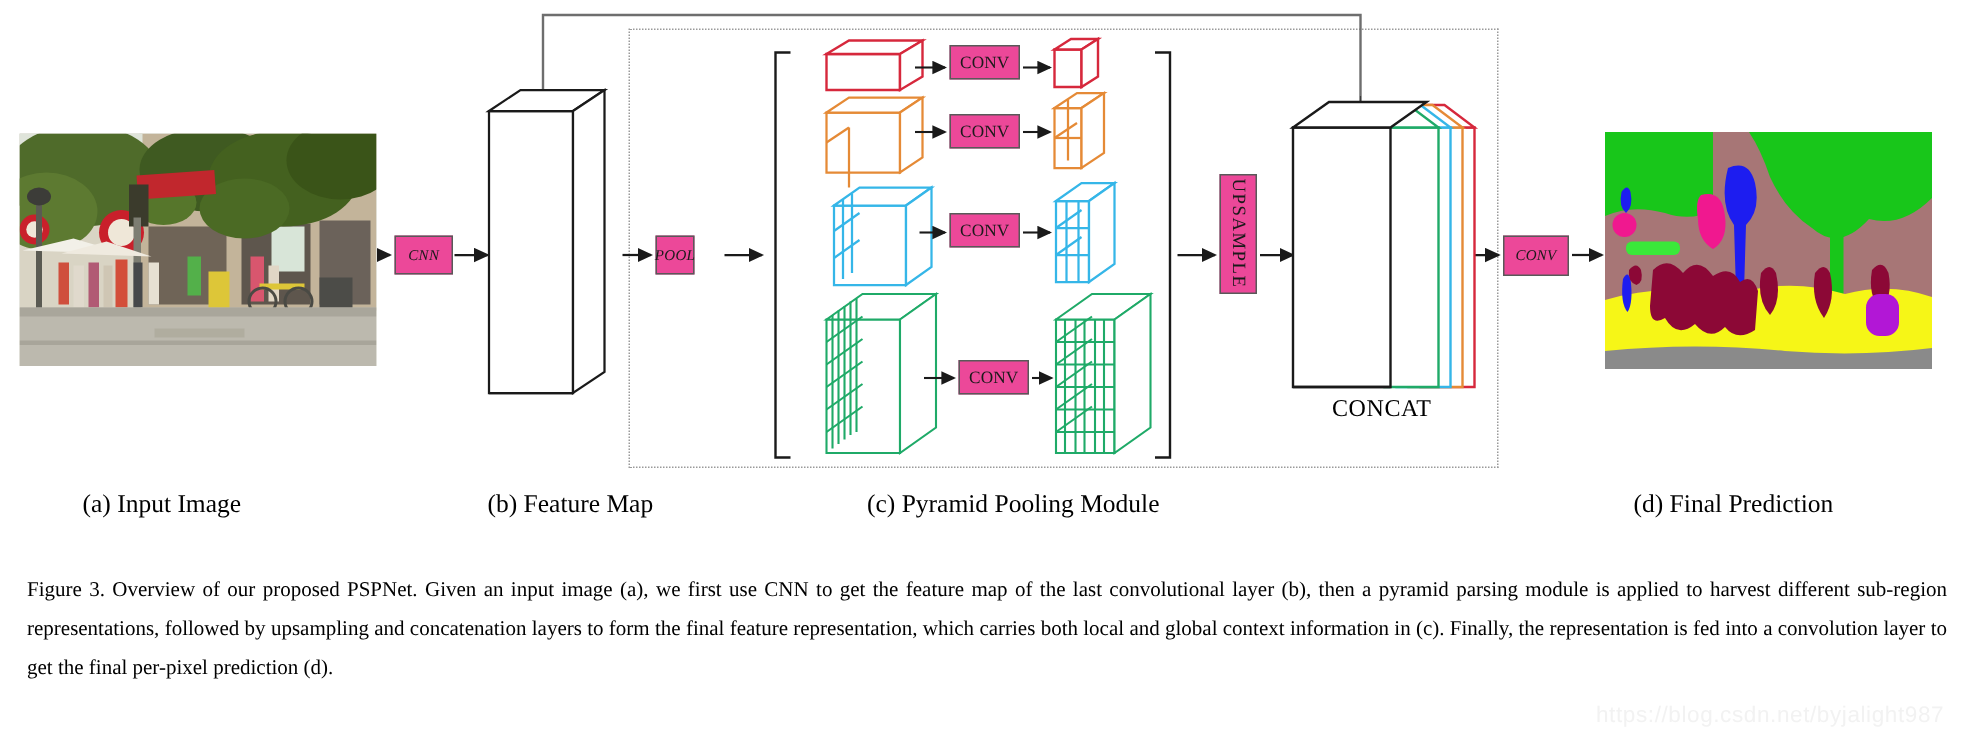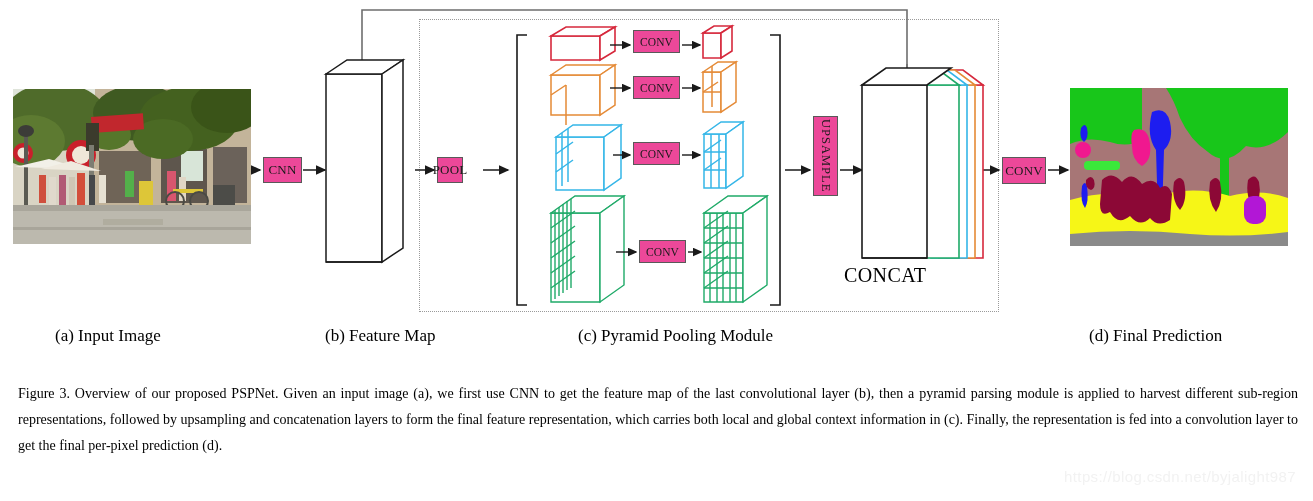--- a/index.html
+++ b/index.html
@@ -15,21 +15,21 @@
   .photo svg{display:block;}
 
   
   .pred{position:absolute;left:1070px;top:88px;width:218px;height:158px;overflow:hidden;background:#9b7b7b;}
   .pred svg{display:block;}
 
   
   .lbox{position:absolute;border:1.4px solid #595959;background:#ec4899;
         display:flex;align-items:center;justify-content:center;
         font-family:"Liberation Serif",serif;color:#1a1a1a;box-sizing:border-box;}
-  .lbox.small{font-size:13px;letter-spacing:.2px;}
+  .lbox.small{font-size:10px;letter-spacing:.2px;font-style:italic;}
   .lbox.tiny{font-size:11.5px;letter-spacing:.1px;}
   .vlabel{writing-mode:vertical-rl;text-orientation:mixed;font-size:12.5px;letter-spacing:1px;}
 
   .caption-row{position:absolute;left:0;top:322px;width:1313px;height:38px;}
   .cap{position:absolute;font-size:17px;white-space:nowrap;}
 
   .blurb{position:absolute;left:18px;top:381px;width:1280px;font-size:14px;line-height:26px;text-align:justify;}
   .blurb p{margin:0;}
 
   .wm{position:absolute;left:1064px;top:468px;font-size:15px;color:#f2f2f2;letter-spacing:.4px;
@@ -170,21 +170,21 @@
     <div class="lbox tiny" style="left:633px;top:76px;width:47px;height:23px;">
       <span>CONV</span>
     </div>
     <div class="lbox tiny" style="left:633px;top:142px;width:47px;height:23px;">
       <span>CONV</span>
     </div>
     <div class="lbox tiny" style="left:639px;top:240px;width:47px;height:23px;">
       <span>CONV</span>
     </div>
 
-    <div style="position:absolute;left:844px;top:264px;font-size:20px;letter-spacing:.4px;">
+    <div style="position:absolute;left:888px;top:264px;font-size:16px;letter-spacing:.4px;">
       <span>CONCAT</span>
     </div>
 
     <svg class="ov" viewBox="0 0 1313 330">
       <defs>
         <marker id="ah" markerWidth="7" markerHeight="7" refX="6" refY="3.2" orient="auto">
           <path d="M0,0 L7,3.2 L0,6.4 z" fill="#1a1a1a"></path>
         </marker>
         <marker id="ahg" markerWidth="7" markerHeight="7" refX="6" refY="3.2" orient="auto">
           <path d="M0,0 L7,3.2 L0,6.4 z" fill="#3a3a3a"></path>

